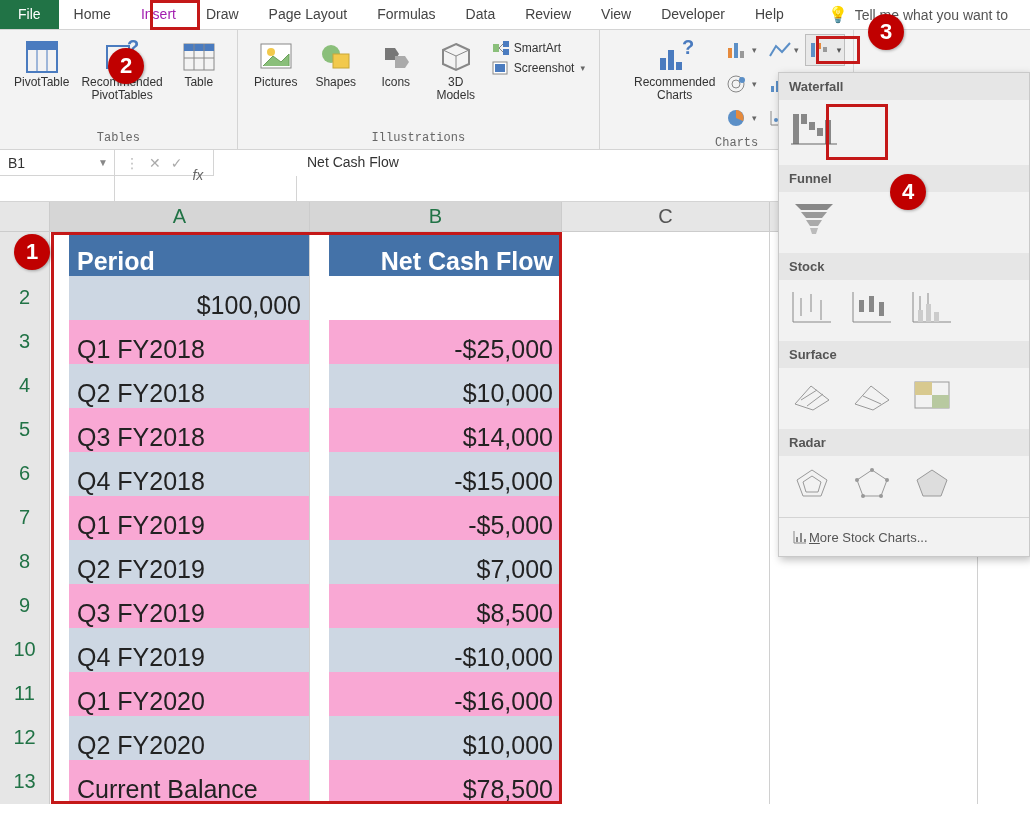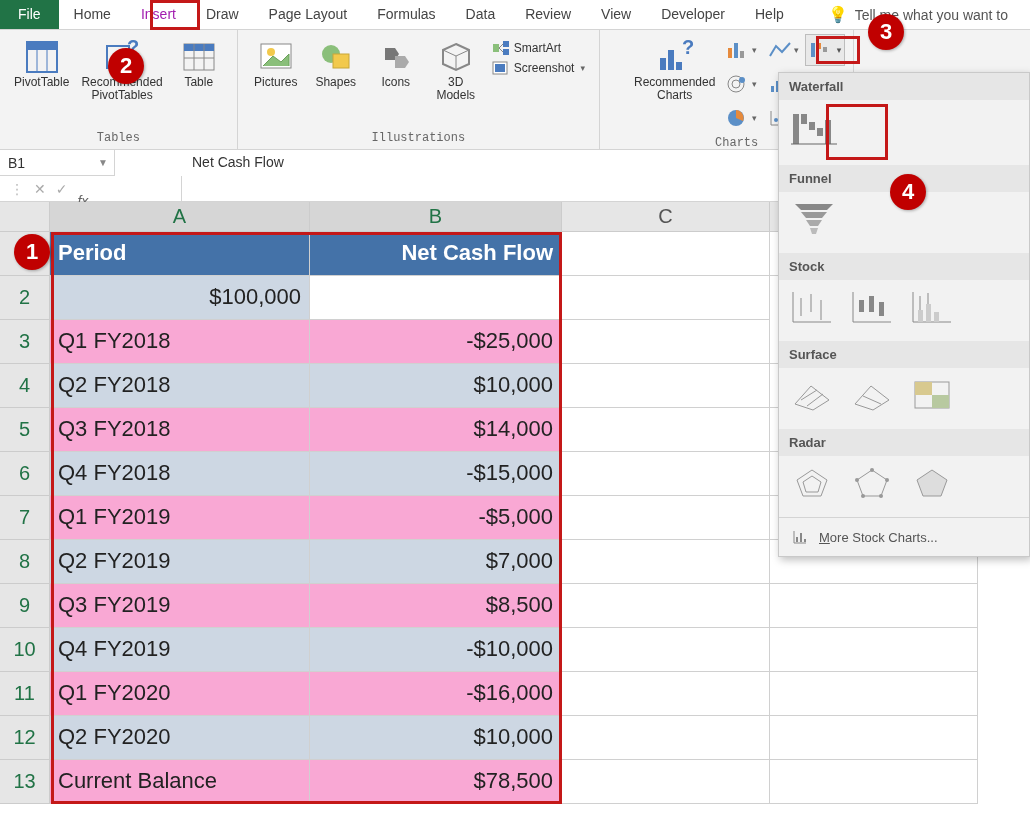--- a/index.html
+++ b/index.html
@@ -94,21 +94,21 @@
     color: #333;
     position: relative;
     height: 26px;
     border-bottom: 1px solid #d4d4d4;
   }
   .namebox .dd2 { position:absolute; right:6px; color:#888; font-size:10px; }
   .fx-icons { display:flex; align-items:center; gap:10px; padding:0 10px; color:#aaa; height:26px; border-bottom:1px solid #d4d4d4; border-right:1px solid #d4d4d4; }
   .fx-icons .fx { font-style: italic; color:#666;margin-top:24px; }
   .formula-input { flex:1; padding:4px 10px; font-size:14px; background:#fff; }
   .fb-left { display:flex; flex-direction:column; }
-  .fb-left-row { display:flex;flex-direction:column; }
+  .fb-left-row { display:flex; }
   .fb-spacer { height:26px; border-right:1px solid #d4d4d4; }
   .fb-right { flex:1; display:flex; flex-direction:column; }
   
   .grid-wrap { position: relative; }
   .col-headers {
     display: grid;
     grid-template-columns: 50px 260px 252px 208px 208px;
     background: #e6e6e6;
     border-bottom: 1px solid #ccc;
     height: 30px;
@@ -132,25 +132,26 @@
     border-right: 1px solid #ccc;
     border-bottom: 1px solid #ccc;
     text-align: center;
     font-size: 20px;
     line-height: 42px;
     color: #217346;
   }
   .row .cell {
     border-right: 1px solid #d0d0d0;
     border-bottom: 1px solid #d0d0d0;
-    font-size: 22px;
+    font-size: 25px;
     line-height: 42px;
-    padding: 0 8px;
+    padding: 8px 8px;
     color: #222;
     white-space: nowrap;
+    margin-left: 19px;
   }
   .row.header-row .cell.dataA, .row.header-row .cell.dataB {
     background: #4472a8;
     color: #fff;
     font-weight: 600;
   }
   .row.even .cell.dataA, .row.even .cell.dataB { background:#cdd7e3; }
   .row.odd .cell.dataA, .row.odd .cell.dataB { background:#f9a8d4; }
   .cell.b { text-align: right; }
   .cell.empty { background:#fff; }
@@ -197,21 +198,20 @@
     display: flex;
     gap: 18px;
     padding: 10px 12px 14px 12px;
     align-items: center;
   }
   .chart-panel .more {
     border-top: 1px solid #d4d4d4;
     padding: 10px 12px;
     display:flex;
     align-items:center;
-    gap:10px;
     font-size:13px;
     color:#555;
   }
   .chart-panel .more span.u { text-decoration: underline; }
   
   .red-box { position:absolute; border:3px solid #c41818; z-index: 45; pointer-events:none; }
   .waterfall-btn { border:1px solid #bdbdbd; background:#e9e9e9; padding:2px 14px 2px 4px; position:relative; display:flex; align-items:center; }
   .waterfall-btn::after { content:"▾"; position:absolute; right:3px; font-size:9px; color:#555; }
 </style>
 </head>

